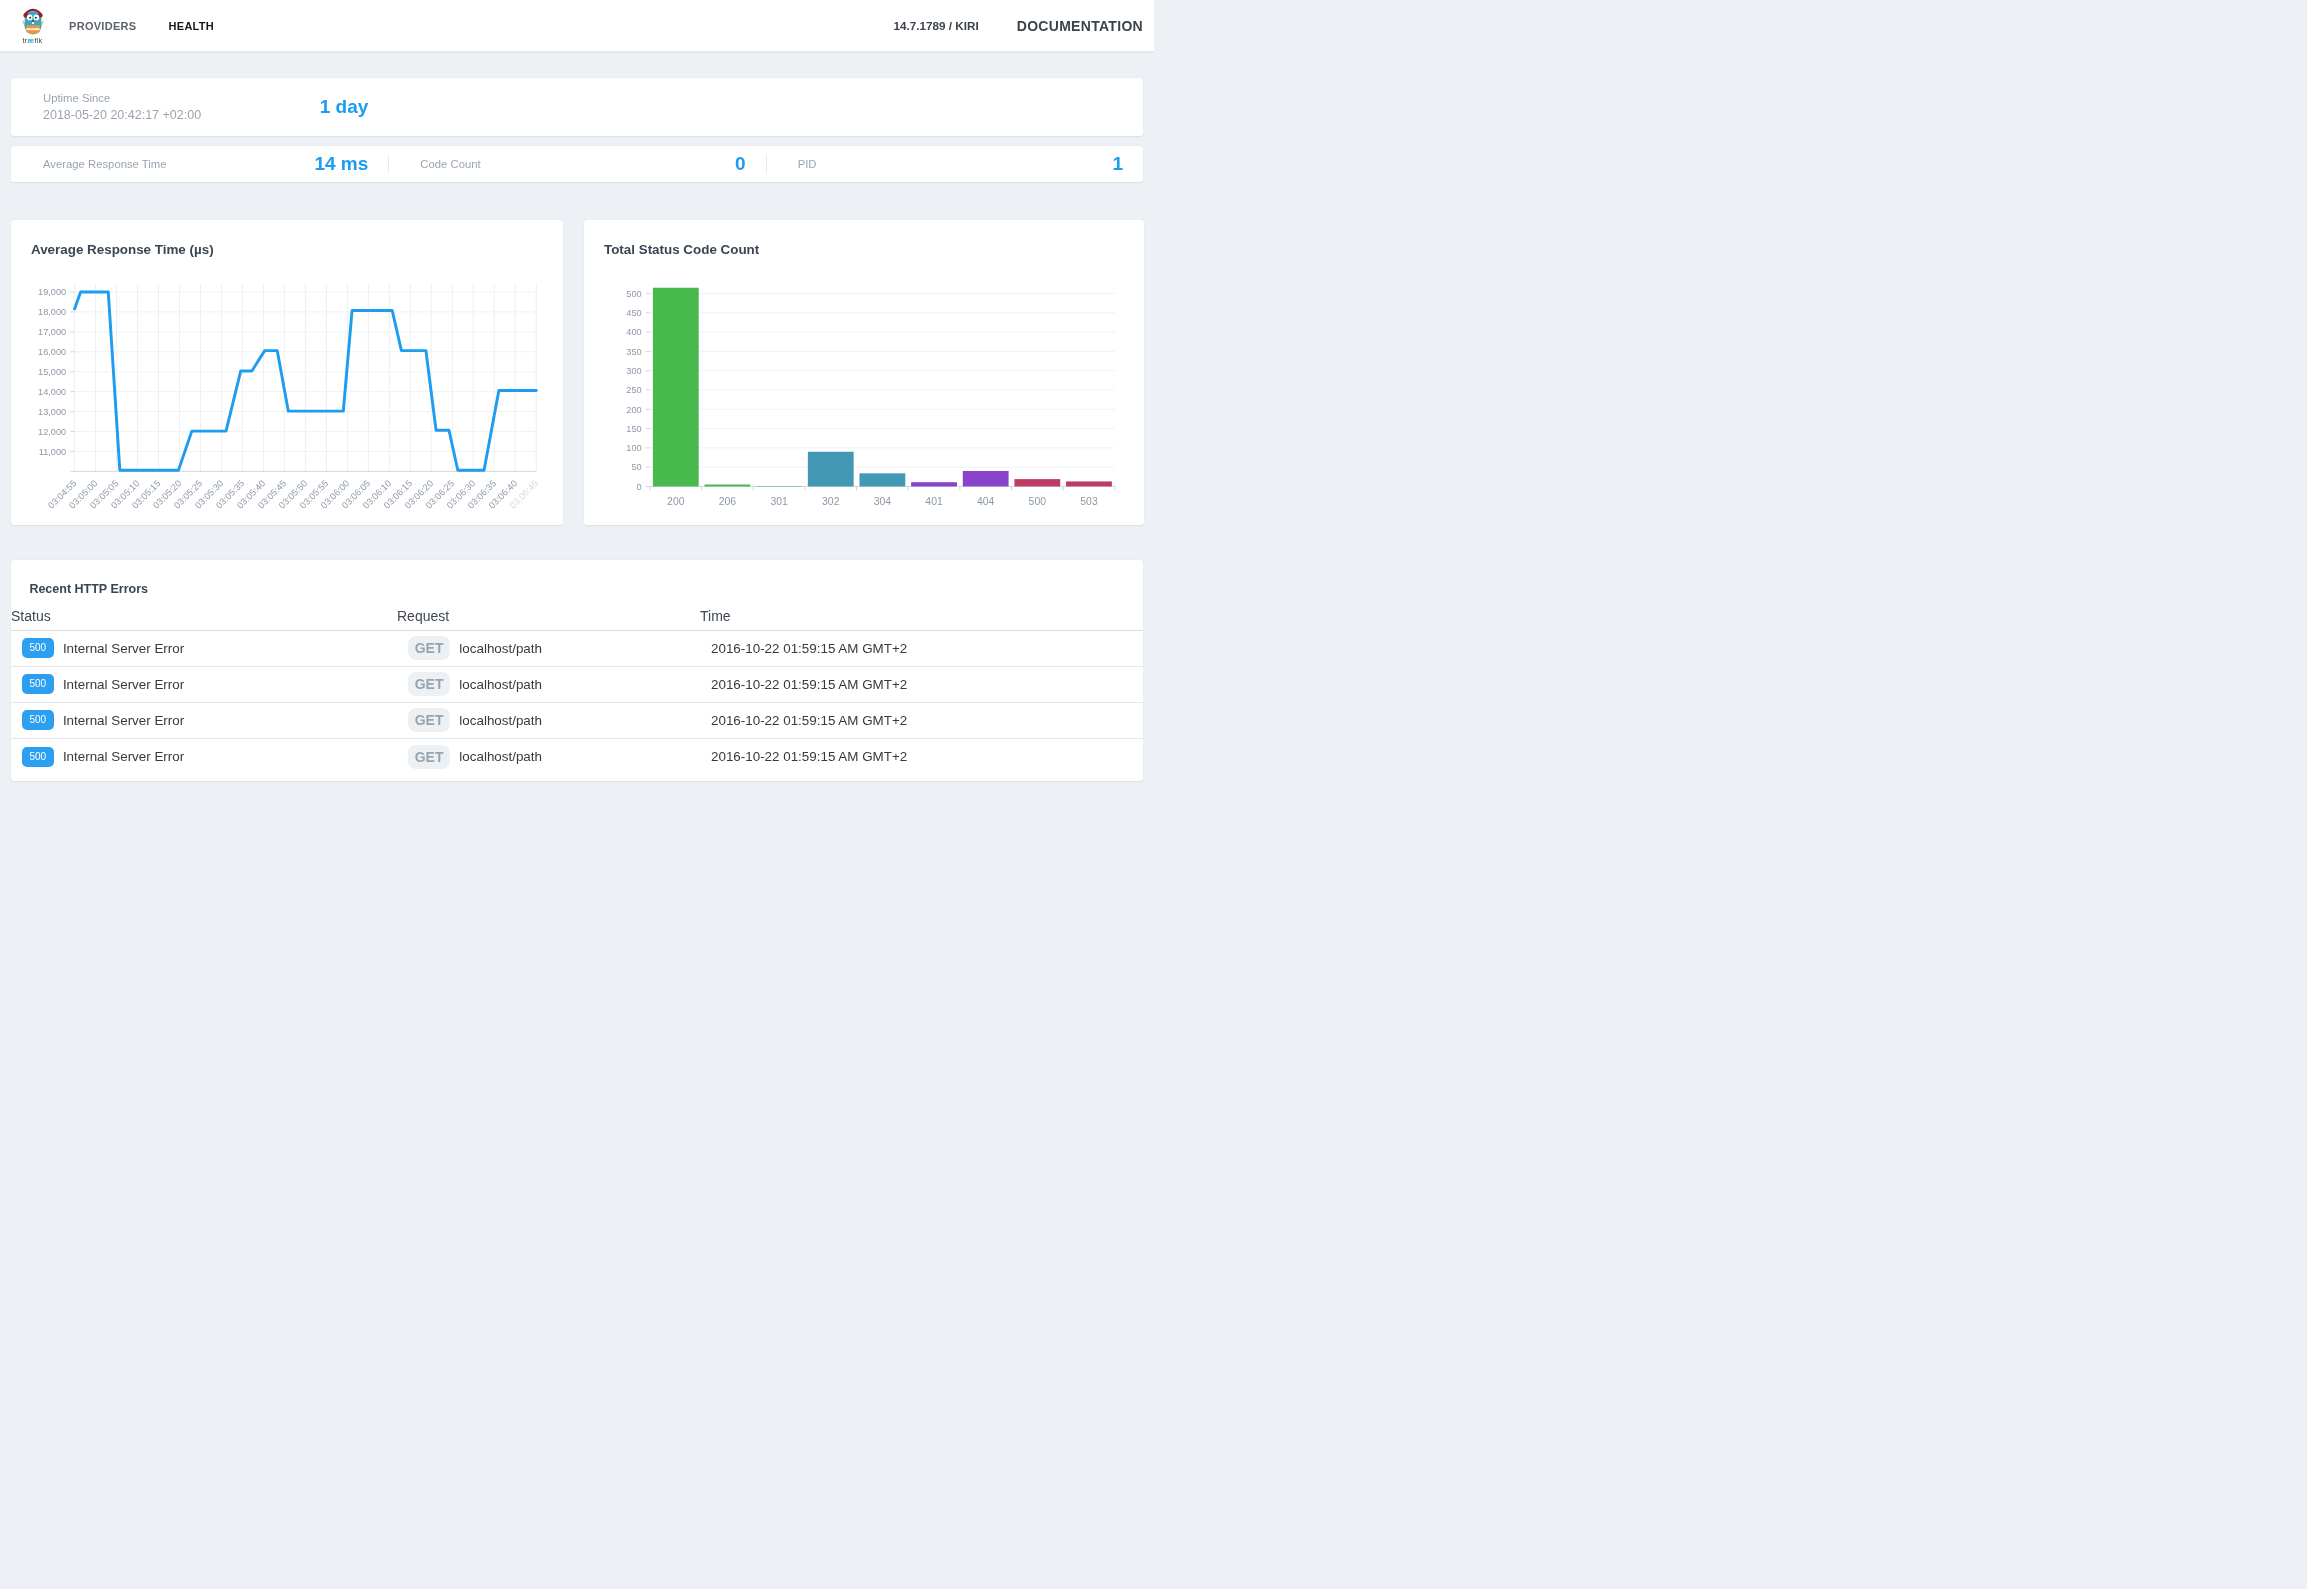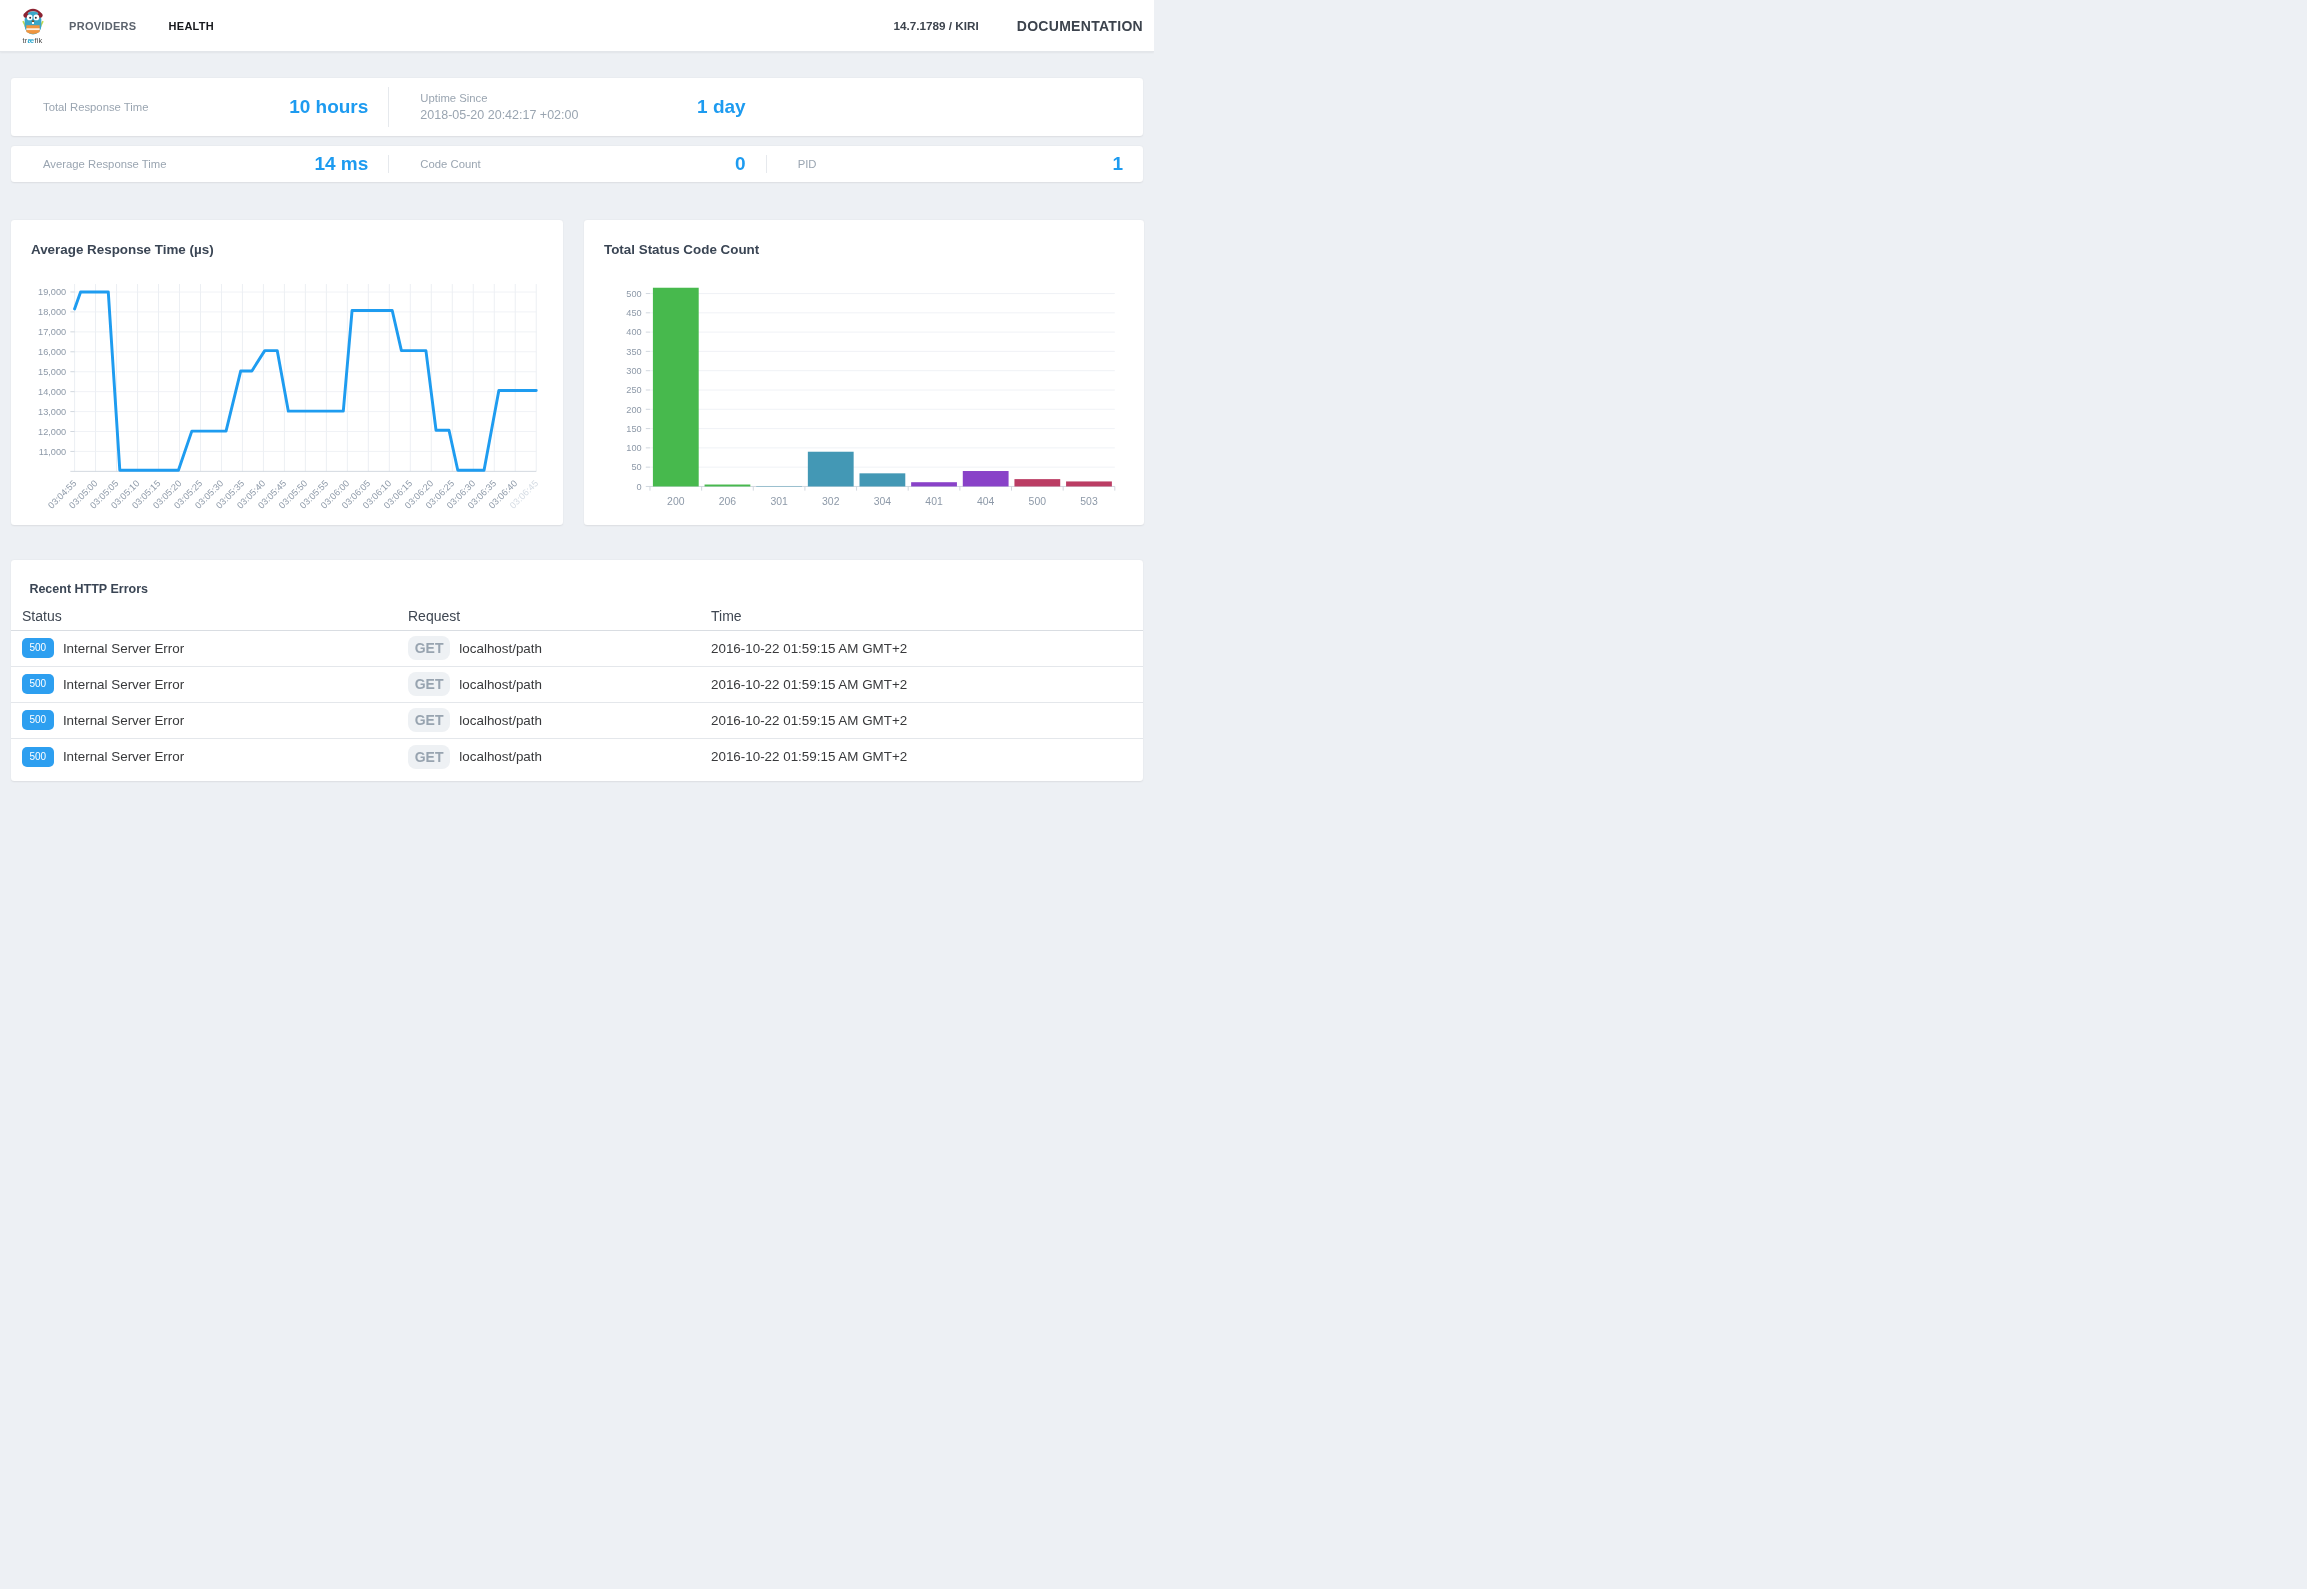--- a/index.html
+++ b/index.html
@@ -47,21 +47,21 @@
   .chart-card { height:305px; padding:22px 20px; }
   .chart-card.left  { width:588px; }
   .chart-card.right { width:560px; }
   .chart-title { font-size:13.4px; font-weight:700; color:#3a4554; }
   .chart-svg { display:block; margin-top:22px; }
   
   .table-card { margin-top:35px; height:221px; padding:0; overflow:hidden; }
   .tbl-title { font-size:12.5px; font-weight:700; color:#3a4554; padding:22px 18.4px 6.7px 18.4px; }
   .tbl-header, .tbl-row { display:grid; grid-template-columns:386px 303px 1fr; align-items:center; }
   .tbl-header { height:28px; border-bottom:0.8px solid #d9dde2; }
-  .tbl-header > div { font-size:14px; color:#3f4752; padding-left:11px; }
+  .tbl-header > div { font-size:14px; color:#3f4752; }
   .tbl-row { height:36px; border-bottom:0.8px solid #e4e7eb; }
   .tbl-row:last-child { border-bottom:none; }
   .cell-status { display:flex; align-items:center; gap:9.2px; padding-left:11px; }
   .badge-code {
     background:#2d9ff0; color:#fff; font-size:10px; font-weight:400;
     padding:5px 7.5px; border-radius:5px; line-height:1;
   }
   .status-text { font-size:13.4px; color:#38393b; }
   .cell-request { display:flex; align-items:center; gap:9.2px; padding-left:11px; }
   .badge-method {
@@ -99,24 +99,20 @@
     <a class="nav-link active">HEALTH</a>
   </nav>
   <div class="spacer"></div>
   <div class="version">14.7.1789 / KIRI</div>
   <a class="docs">DOCUMENTATION</a>
 </header>
 
 <main>
 
   <section class="card stat-row">
-    <div class="stat-cell">
-      <div class="stat-label">Total Response Time</div>
-      <div class="stat-value">10 hours</div>
-    </div>
     <div class="stat-cell">
       <div>
         <div class="stat-label">Uptime Since</div>
         <div class="stat-sublabel">2018-05-20 20:42:17 +02:00</div>
       </div>
       <div class="stat-value">1 day</div>
     </div>
   </section>
 
   <section class="card stat-row second">

